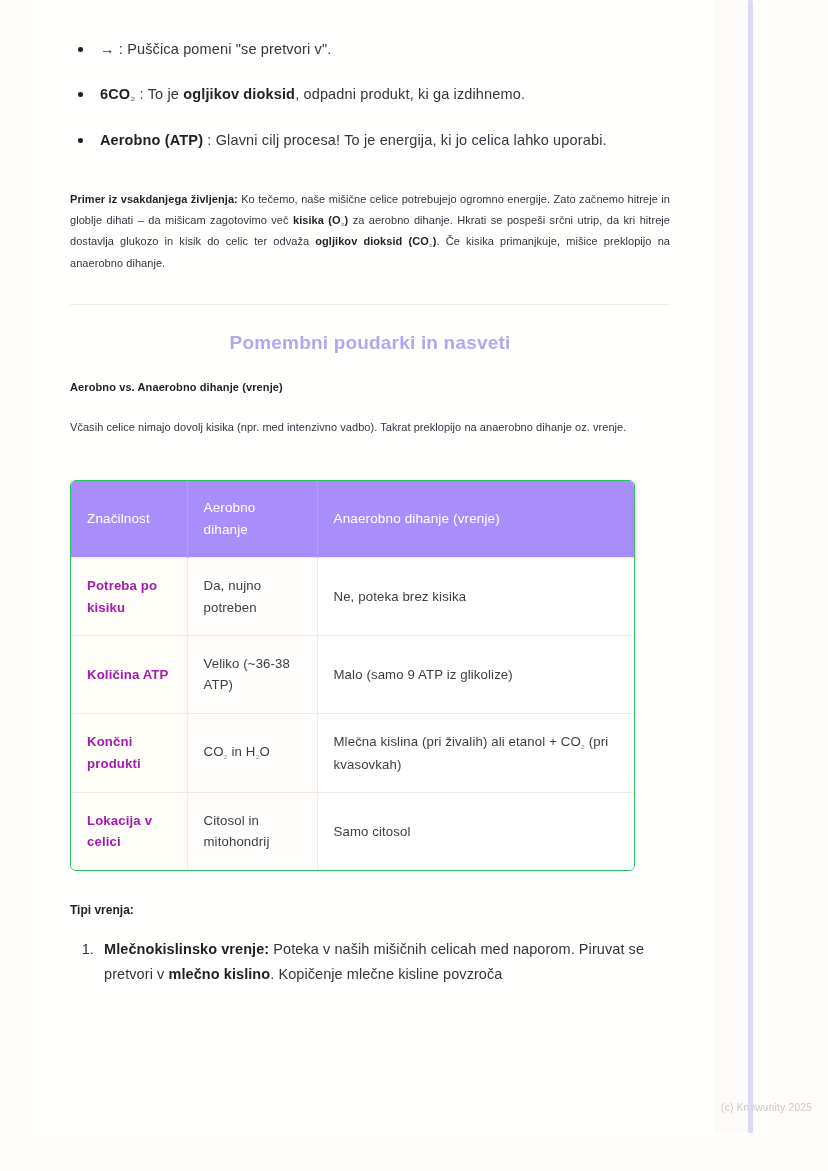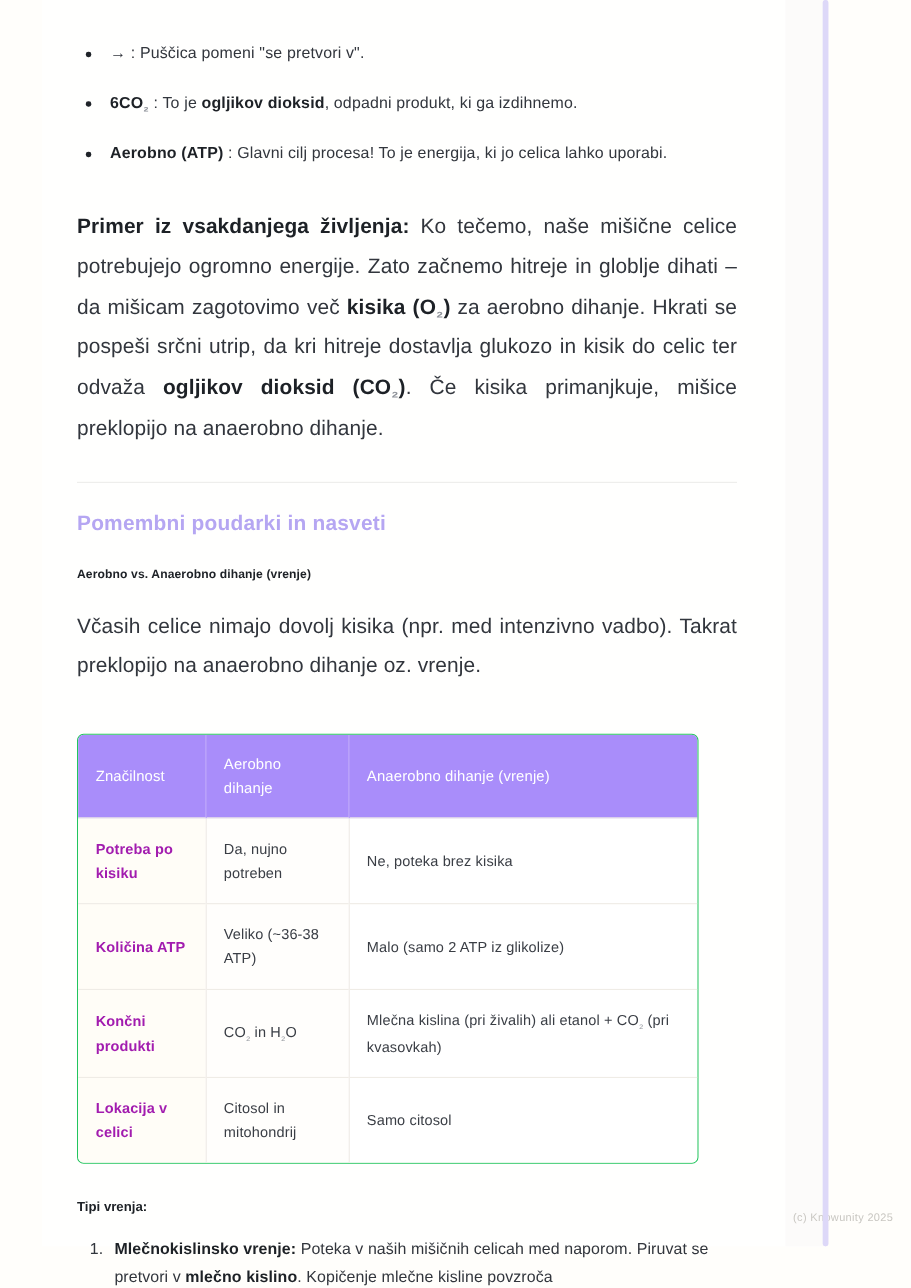--- a/index.html
+++ b/index.html
@@ -94,21 +94,21 @@
     height: 4.5px;
     border-radius: 50%;
     background: #1f2329;
   }
   b, strong { font-weight: 700; color: #1d2126; }
   .sub { font-size: 0.78em; vertical-align: -0.22em; color: #8e9299; font-weight: inherit; }
 
   
   p.para {
     margin: 0 0 16px 0;
-    font-size: 19px;
+    font-size: 11px;
     line-height: 1.92;
     color: #32363d;
     text-align: justify;
     letter-spacing: 0.005em;
   }
   .para-block { margin-top: 36px; }
 
   
   .divider {
     height: 1px;
@@ -118,20 +118,21 @@
   }
 
   
   h2.section-title {
     margin: 26px 0 0 0;
     font-size: 19px;
     font-weight: 700;
     color: #b5a6f2;
     letter-spacing: 0.01em;
     line-height: 1.3;
+    text-align: center;
   }
 
   h3.sub-title {
     margin: 26px 0 0 0;
     font-size: 11px;
     font-weight: 700;
     color: #1d2126;
     letter-spacing: 0.01em;
   }
 
@@ -274,21 +275,21 @@
 
             <tr>
               <td class="rowhead">Potreba po kisiku</td>
               <td class="mid">Da, nujno potreben</td>
               <td>Ne, poteka brez kisika</td>
             </tr>
 
             <tr>
               <td class="rowhead">Količina ATP</td>
               <td class="mid">Veliko (~36-38 ATP)</td>
-              <td>Malo (samo 2 ATP iz glikolize)</td>
+              <td>Malo (samo 9 ATP iz glikolize)</td>
             </tr>
 
             <tr>
               <td class="rowhead">Končni produkti</td>
               <td class="mid"><span>CO</span><span class="sub">₂</span><span> in H</span><span class="sub">₂</span><span>O</span></td>
               <td><span>Mlečna kislina (pri živalih) ali etanol + CO</span><span class="sub">₂</span><span> (pri kvasovkah)</span></td>
             </tr>
 
             <tr>
               <td class="rowhead">Lokacija v celici</td>

